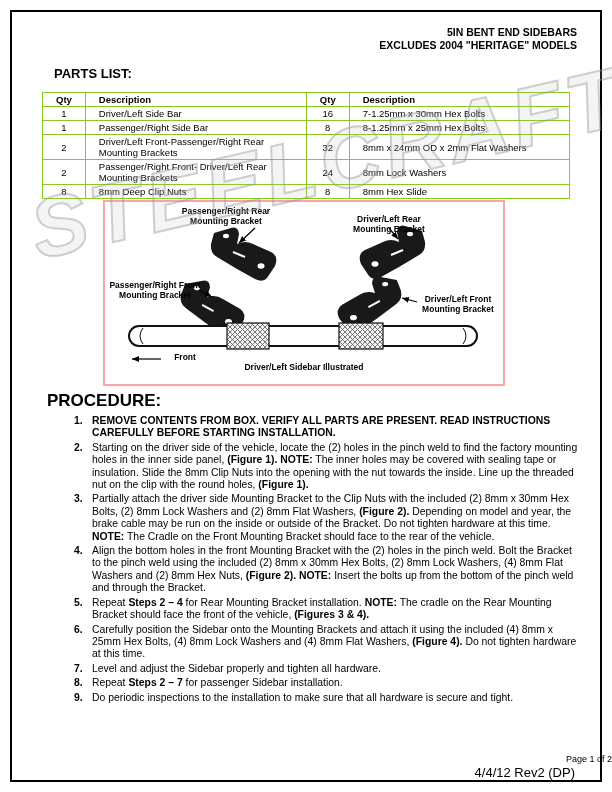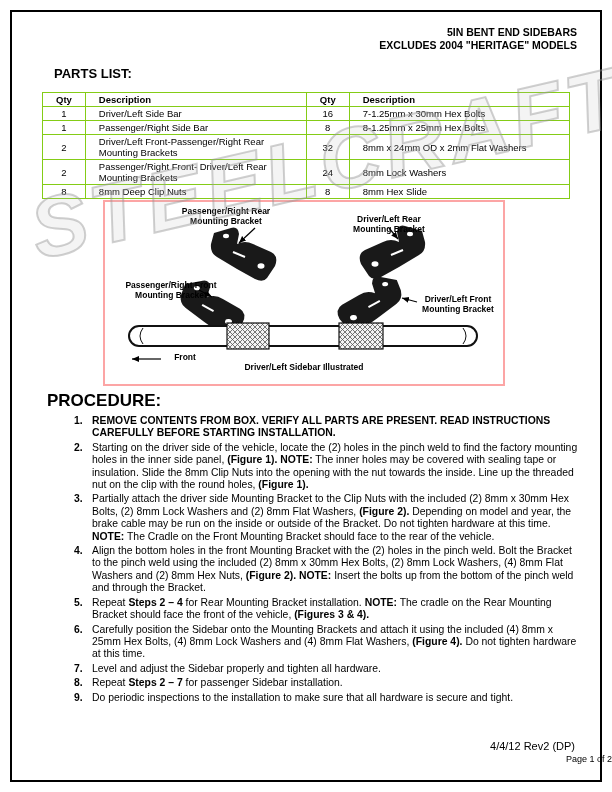--- a/index.html
+++ b/index.html
@@ -36,21 +36,21 @@
     position:absolute; left:103px; top:200px; width:402px; height:186px;
     border:2px solid #fca5a5; background:#fff;
   }
   .diagram svg { position:absolute; left:0; top:0; width:398px; height:182px; }
   .diag-label {
     position:absolute; font-size:8.5px; font-weight:bold; line-height:10px;
     text-align:center; white-space:pre-line;
   }
   .dl-rear-pass  { left:62px;  top:4px;   width:118px; }
   .dl-rear-drv   { left:232px; top:12px;   width:104px; }
-  .dl-front-pass { left:16px;   top:78px;  width:100px; }
+  .dl-front-pass { left:0px;   top:78px;  width:100px; }
   .dl-front-drv  { left:310px; top:92px;  width:86px;  }
   .dl-front      { left:60px;  top:150px; width:40px; text-align:center; }
   .dl-caption    { left:114px; top:160px; width:170px; }
   .watermark {
     position:absolute; left:25px; top:120px; width:562px; text-align:center;
     transform:rotate(-13deg);
     font-size:84px; font-style:italic; font-weight:bold; letter-spacing:5px;
     color:rgba(185,185,185,0.16);
     -webkit-text-stroke:2px rgba(150,150,150,0.45);
     pointer-events:none; z-index:6;
@@ -63,21 +63,21 @@
     display:flex; font-size:10.4px; line-height:12.4px; margin-bottom:2px;
   }
   .step-num { font-weight:bold; width:18px; flex:none; }
   .step-text { flex:1; }
   .b { font-weight:bold; }
   .footer-page {
     position:absolute; bottom:28px; left:0; width:100%;
     text-align:right; font-size:9px;
   }
   .footer-rev {
-    position:absolute; bottom:40px; right:37px; font-size:11px;
+    position:absolute; bottom:12px; right:37px; font-size:13px;
   }
 </style>
 </head>
 <body>
 
 <div class="page">
   <div class="border-frame"></div>
 
   <div class="doc-header">
     <div>5IN BENT END SIDEBARS</div>

